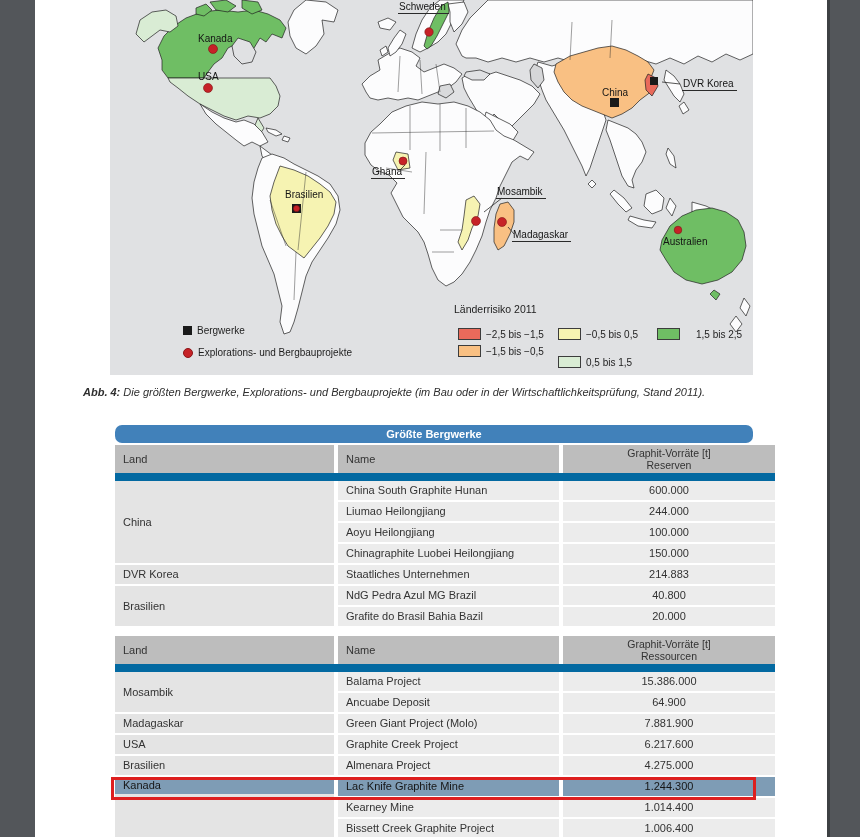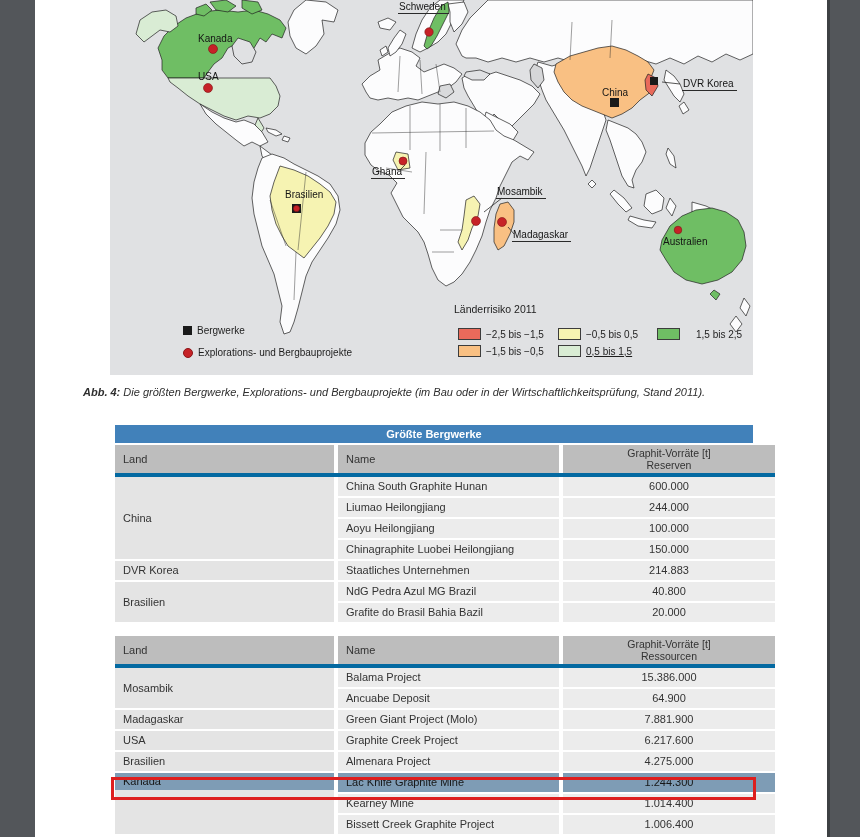--- a/index.html
+++ b/index.html
@@ -26,21 +26,21 @@
   .caption .pfx{font-weight:bold;}
 
   
   .tblwrap{position:absolute;left:80px;width:638px;}
   .tbl1{top:425px;}
   .tbl2{top:636px;}
   .tbl-title{height:18px;line-height:18px;background:#4181ba;color:#ffffff;font-weight:bold;
              font-size:11px;text-align:center;margin-bottom:2px;}
   table.dt{border-collapse:collapse;width:638px;table-layout:fixed;font-size:11px;color:#333333;}
   table.dt td{vertical-align:middle;overflow:hidden;}
-  tr.hd td{background:#bdbdbd;height:26px;border-bottom:4px solid #0369a1;color:#333333;}
+  tr.hd td{background:#bdbdbd;height:26px;border-bottom:8px solid #0369a1;color:#333333;}
   td.c1{width:210px;padding-left:8px;border-right:4px solid #ffffff;background:#e4e4e4;}
   td.c2{width:212px;padding-left:8px;border-right:4px solid #ffffff;background:#ececec;}
   td.c3{width:212px;text-align:center;background:#ececec;padding:0;}
   tr.hd td.c1,tr.hd td.c2,tr.hd td.c3{background:#bdbdbd;}
   tr.dr td{height:17px;line-height:17px;border-bottom:2px solid #ffffff;}
   td.landspan{vertical-align:top;line-height:17px;position:relative;}
   .vhdr{display:block;font-size:10.5px;line-height:12px;text-align:center;}
   .sel{background:#7e9cb5 !important;color:#161616;}
   .land-sel{position:absolute;left:0;top:0;right:0;height:17px;line-height:17px;background:#7e9cb5;
             color:#161616;padding-left:8px;}
@@ -183,34 +183,34 @@
         <span>−2,5 bis −1,5</span>
       </div>
       <div class="legend-entry" style="left:348px;top:345px;">
         <span class="swatch" style="background-color: rgb(249, 192, 131);"></span>
         <span>−1,5 bis −0,5</span>
       </div>
       <div class="legend-entry" style="left:448px;top:328px;">
         <span class="swatch" style="background-color: rgb(246, 243, 178);"></span>
         <span>−0,5 bis 0,5</span>
       </div>
-      <div class="legend-entry" style="left:448px;top:345px;text-decoration:underline;">
+      <div class="legend-entry" style="left:448px;top:356px;">
         <span class="swatch" style="background-color: rgb(217, 236, 212);"></span>
         <span>0,5 bis 1,5</span>
       </div>
       <div class="legend-entry" style="left:547px;top:328px;gap:16px;">
         <span class="swatch" style="background-color: rgb(111, 190, 100);"></span>
         <span>1,5 bis 2,5</span>
       </div>
     </div>
 
     <div class="caption"><span class="pfx">Abb. 4:</span><span> Die größten Bergwerke, Explorations- und Bergbauprojekte (im Bau oder in der Wirtschaftlichkeitsprüfung, Stand 2011).</span></div>
 
     <div class="tblwrap tbl1">
-      <div class="tbl-title" style="background-color: rgb(65, 129, 186);">Größte Bergwerke</div>
+      <div class="tbl-title" style="background-color: rgb(65, 129, 186); border-radius: 7px;">Größte Bergwerke</div>
       <table class="dt">
         <tbody>
             <tr class="hd">
           <td class="c1">Land</td>
           <td class="c2">Name</td>
           <td class="c3">
             <span class="vhdr">Graphit-Vorräte [t]</span>
             <span class="vhdr">Reserven</span>
           </td>
         </tr>

